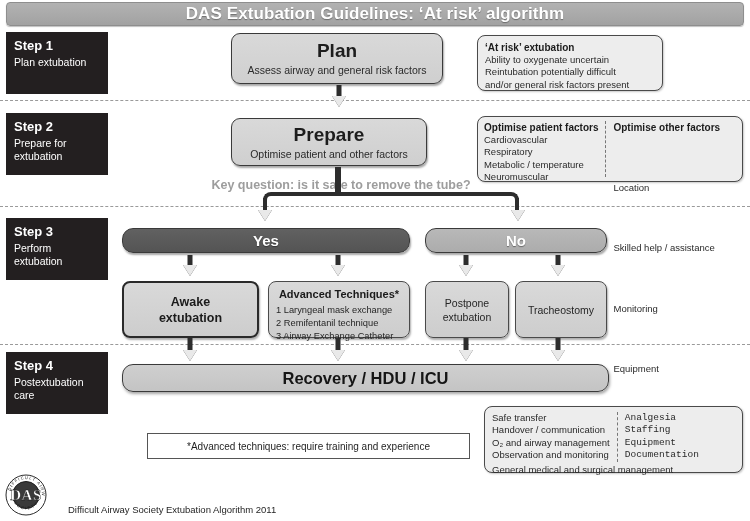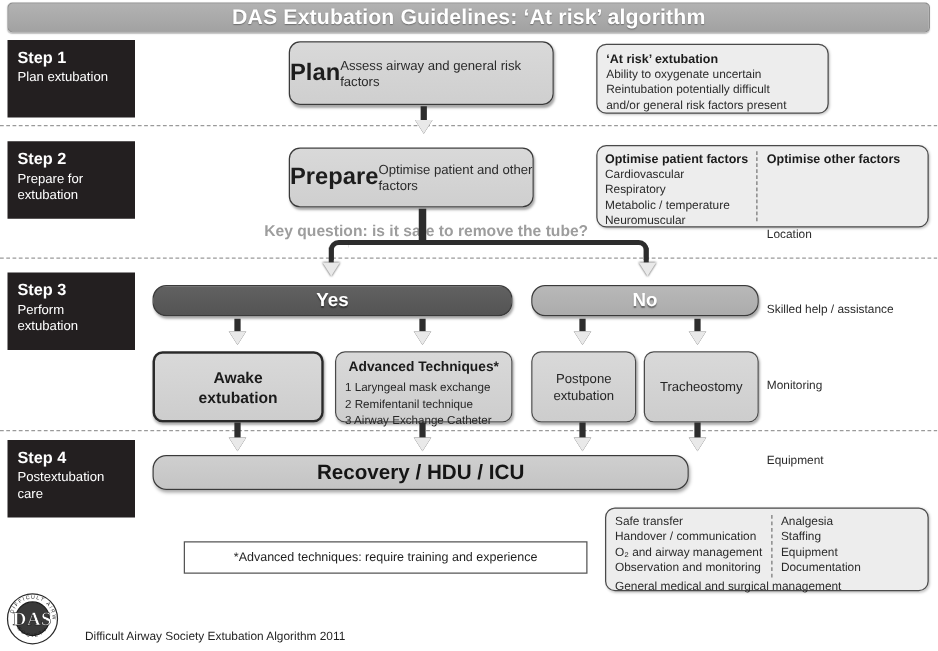--- a/index.html
+++ b/index.html
@@ -55,21 +55,21 @@
   .step-sub{
     font-size:10.5px;line-height:13px;font-weight:normal;
   }
 
   
   .proc{
     background:linear-gradient(#d9d9d9,#cfcfcf);
     border:1.6px solid #3a3a3a;
     border-radius:9px;
     box-shadow:1px 2px 2px rgba(0,0,0,.35);
-    display:flex;flex-direction:row;
+    display:flex;flex-direction:column;
     align-items:center;justify-content:center;
   }
   .proc .head{
     font-size:19px;font-weight:bold;color:#1d1d1d;line-height:22px;
   }
   .proc .sub{
     font-size:10.5px;color:#2b2b2b;line-height:13px;margin-top:2px;
   }
 
   
@@ -322,33 +322,33 @@
   </div>
   <div class="arrow" style="left:457px;top:338px;width:18px;height:26px;">
     <div class="stem" style="height:13px;"></div>
     <div class="head" style="top:12px;border-top-color:#e9e9e9;filter:drop-shadow(0 0 0.6px #3a3a3a);"></div>
   </div>
   <div class="arrow" style="left:549px;top:338px;width:18px;height:26px;">
     <div class="stem" style="height:13px;"></div>
     <div class="head" style="top:12px;border-top-color:#e9e9e9;filter:drop-shadow(0 0 0.6px #3a3a3a);"></div>
   </div>
 
-  <div class="abs recovery" style="left:122px;top:364px;width:429px;height:28px;">
+  <div class="abs recovery" style="left:122px;top:364px;width:487px;height:28px;">
     <span class="rlabel">Recovery / HDU / ICU</span>
   </div>
 
   <div class="abs note" style="left:484px;top:406px;width:259px;height:67px;padding:5px 7px;">
     <div style="display:flex;">
       <div style="padding-right:7px;border-right:1.2px dashed #777;display:flex;flex-direction:column;">
         <div class="nline">Safe transfer</div>
         <div class="nline">Handover / communication</div>
         <div class="nline">O₂ and airway management</div>
         <div class="nline">Observation and monitoring</div>
       </div>
-      <div style="padding-left:7px;display:flex;flex-direction:column;">
+      <div style="padding-left:7px;display:flex;flex-direction:column;font-family:Liberation Mono, monospace;">
         <div class="nline">Analgesia</div>
         <div class="nline">Staffing</div>
         <div class="nline">Equipment</div>
         <div class="nline">Documentation</div>
       </div>
     </div>
     <div class="nline" style="margin-top:2px;">General medical and surgical management</div>
   </div>
 
   <div class="abs footnote-box" style="left:147px;top:433px;width:323px;height:26px;">

